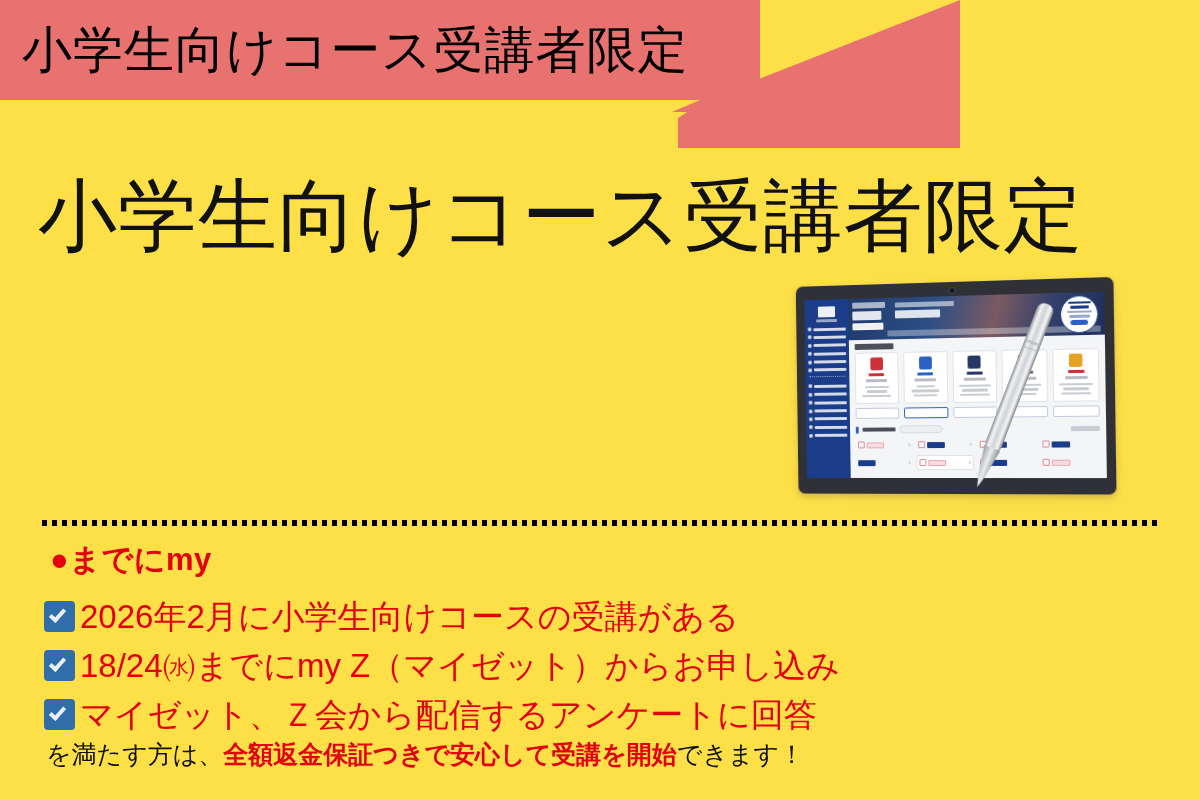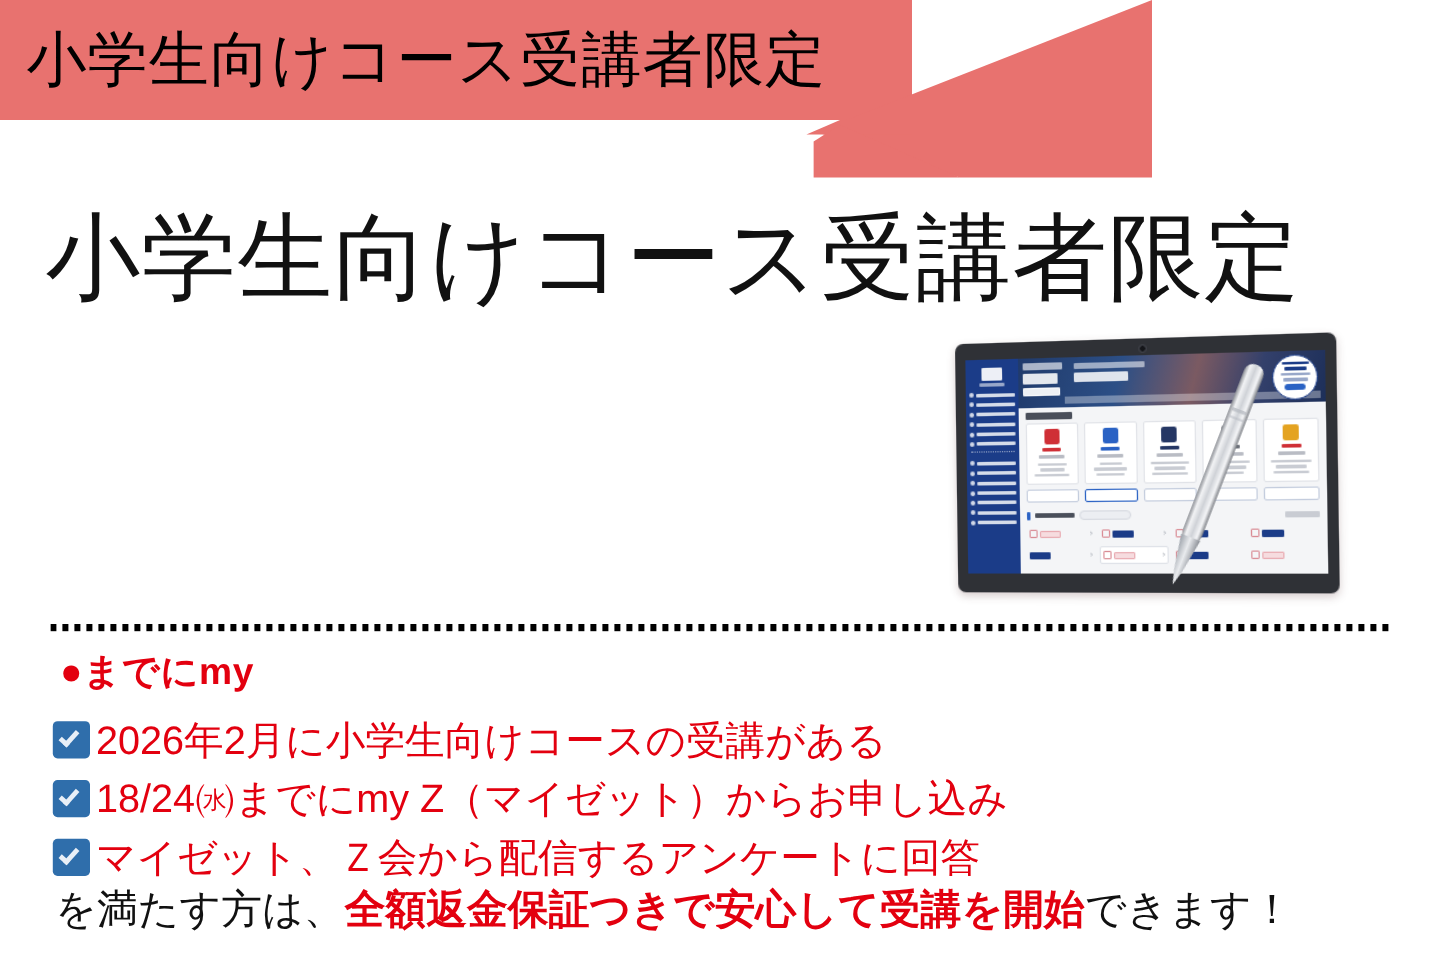--- a/index.html
+++ b/index.html
@@ -13,21 +13,21 @@
     background: #fbe4e4;
     font-family: "Liberation Sans", "DejaVu Sans", sans-serif;
     overflow: hidden;
     position: relative;
   }
 
   #banner-root {
     position: relative;
     width: 1200px;
     height: 800px;
-    background: #ffffff;
+    background: #fde047;
     overflow: hidden;
   }
 
   
   .ribbon-wrap {
     position: absolute;
     left: 0;
     top: 0;
     width: 960px;
     height: 156px;
@@ -502,22 +502,22 @@
     font-size: 33px;
     color: #e3000f;
     line-height: 1;
     letter-spacing: 0px;
   }
 
   .cond-footer {
     position: absolute;
     left: 46px;
     top: 742px;
-    font-family: Liberation Serif, serif;
-    font-size: 34px;
+    font-family: Liberation Sans, sans-serif;
+    font-size: 25px;
     color: #111111;
     white-space: nowrap;
     line-height: 1;
     letter-spacing: 0px;
   }
   .cond-footer .hl {
     color: #e3000f;
     font-weight: bold;
   }
 </style>

